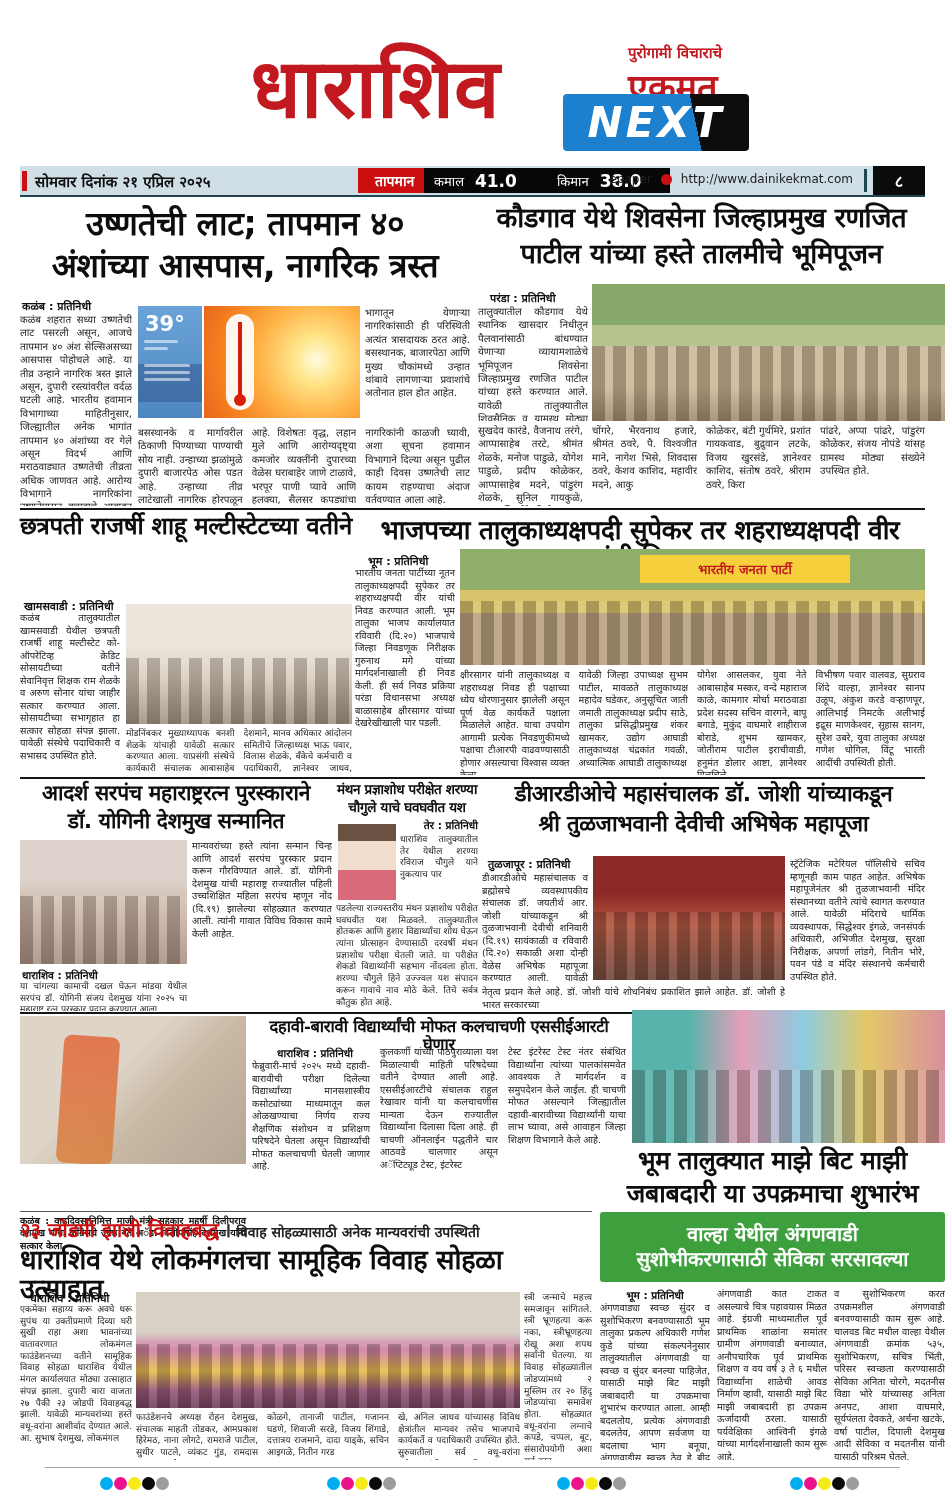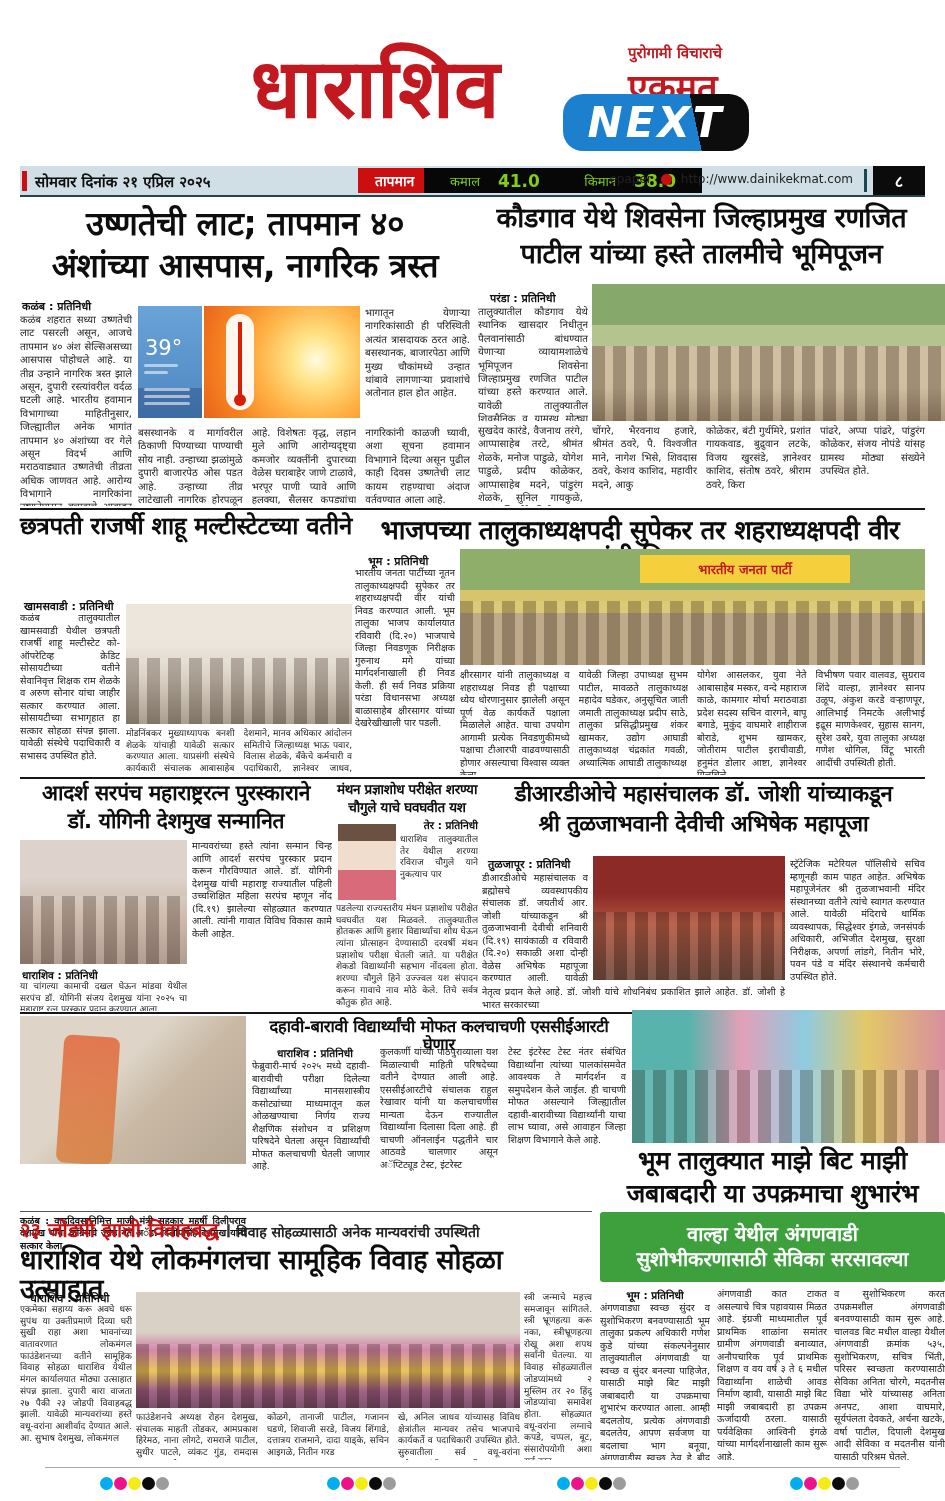--- a/index.html
+++ b/index.html
@@ -12,27 +12,27 @@
   .bt95{font-size:9.5px;line-height:1.32;text-align:justify;color:#1d1d1d;overflow:hidden;}
   .bt9{font-size:9px;line-height:1.3;text-align:justify;color:#1d1d1d;overflow:hidden;}
   .cols{display:flex;gap:9px;}
   .cols>div{flex:1;}
   .rule{position:absolute;background:#161616;height:2px;}
   .photo{position:absolute;overflow:hidden;}
   .crowd::after{content:"";position:absolute;left:0;right:0;bottom:0;height:55%;
     background:repeating-linear-gradient(90deg,rgba(50,35,30,.28) 0 13px,rgba(255,255,255,.10) 13px 21px);}
   .masthead-title{font-weight:800;color:#c2181f;text-align:center;line-height:1.1;}
   .tagline{color:#c2181f;text-align:left;font-weight:700;}
-  .next-logo{background:linear-gradient(78deg,#1c80cf 0 70%,#0d0d0d 70%);border-radius:20px;
+  .next-logo{background:linear-gradient(78deg,#1c80cf 0 70%,#0d0d0d 70%);border-radius:4px;
     display:flex;align-items:center;justify-content:center;color:#fff;font-weight:800;
     font-style:italic;font-size:42px;letter-spacing:3px;}
   .infobar{background:#cfdfe5;border-bottom:2px solid #22454e;display:flex;align-items:center;}
   .redtick{width:5px;height:20px;background:#cb0e10;margin-left:2px;}
   .tempbox{color:#fff;font-weight:700;font-size:14px;padding:3px 17px;}
-  .blackstrip{background:#070707;color:#84cc16;display:flex;align-items:center;gap:18px;padding:0 26px;}
+  .blackstrip{background:#070707;color:#ffffff;display:flex;align-items:center;gap:11px;padding:0 10px;}
   .pagebox{color:#fff;display:flex;align-items:center;justify-content:center;font-size:16px;font-weight:700;}
   .greenbox{display:flex;flex-direction:column;align-items:center;justify-content:center;
     color:#fff;font-weight:800;text-align:center;line-height:1.25;font-size:20px;border-radius:3px;}
   .caption{font-size:9.5px;line-height:1.3;text-align:justify;color:#111;font-weight:600;margin-top:48px;}
   .dotgroup{position:absolute;display:flex;gap:1px;}
   .regdot{width:13px;height:13px;border-radius:50%;}
   .wthermo{position:absolute;left:22px;top:8px;width:28px;height:96px;background:rgba(255,255,255,.93);
     border-radius:14px;}
   .wthermo::before{content:"";position:absolute;left:12px;top:8px;width:4px;height:74px;background:#d81e05;}
   .wthermo::after{content:"";position:absolute;left:8px;bottom:4px;width:12px;height:12px;border-radius:50%;background:#d81e05;}
@@ -68,21 +68,21 @@
     <span style="font-size:12px;color:#222;">http://www.dainikekmat.com</span>
   </div>
   <div class="abs" style="right:78px;top:169px;width:3px;height:23px;background:#1d4750;"></div>
   <div class="abs pagebox" style="right: 20px; top: 166px; width: 52px; height: 29px; background: rgb(11, 11, 11);">८</div>
 
   <div class="abs hl" style="left:20px;top:206px;width:450px;font-size:33px;">उष्णतेची लाट; तापमान ४०</div>
   <div class="abs hl" style="left:20px;top:248px;width:450px;font-size:33px;">अंशांच्या आसपास, नागरिक त्रस्त</div>
   <div class="abs by" style="left:22px;top:298px;">कळंब : प्रतिनिधी</div>
   <div class="abs bt" style="left:20px;top:313px;width:112px;height:193px;">कळंब शहरात सध्या उष्णतेची लाट पसरली असून, आजचे तापमान ४० अंश सेल्सिअसच्या आसपास पोहोचले आहे. या तीव्र उन्हाने नागरिक त्रस्त झाले असून, दुपारी रस्त्यांवरील वर्दळ घटली आहे. भारतीय हवामान विभागाच्या माहितीनुसार, जिल्ह्यातील अनेक भागांत तापमान ४० अंशांच्या वर गेले असून विदर्भ आणि मराठवाड्यात उष्णतेची तीव्रता अधिक जाणवत आहे. आरोग्य विभागाने नागरिकांना उष्णतेपासून बचावाचे आवाहन केले आहे.</div>
   <div class="photo" style="left:138px;top:306px;width:64px;height:112px;background:linear-gradient(180deg,#6aa3d8,#4e86c0);">
-    <div style="color:#fff;font-size:21px;font-weight:400;padding:6px 7px 0 7px;margin-top:24px;">39°</div>
+    <div style="color:#fff;font-size:21px;font-weight:700;padding:6px 7px 0 7px;">39°</div>
     <div class="wbar" style="width:34px;"></div>
     <div class="wbar" style="width:24px;"></div>
     <div style="margin-top:14px;background:rgba(30,60,110,.35);height:38px;">
       <div class="wbar" style="width:46px;"></div>
       <div class="wbar" style="width:46px;"></div>
       <div class="wbar" style="width:46px;"></div>
     </div>
   </div>
   <div class="photo" style="left:204px;top:306px;width:156px;height:112px;background:radial-gradient(circle at 72% 48%,#fffbe0 0%,#ffe58a 18%,#ffb347 45%,#f58220 75%,#e8641c 100%);">
     <div class="wthermo"></div>

